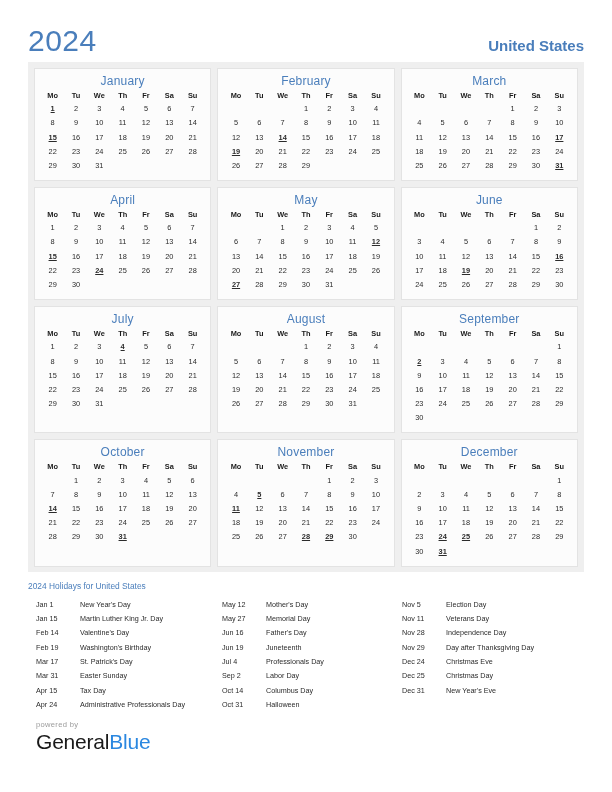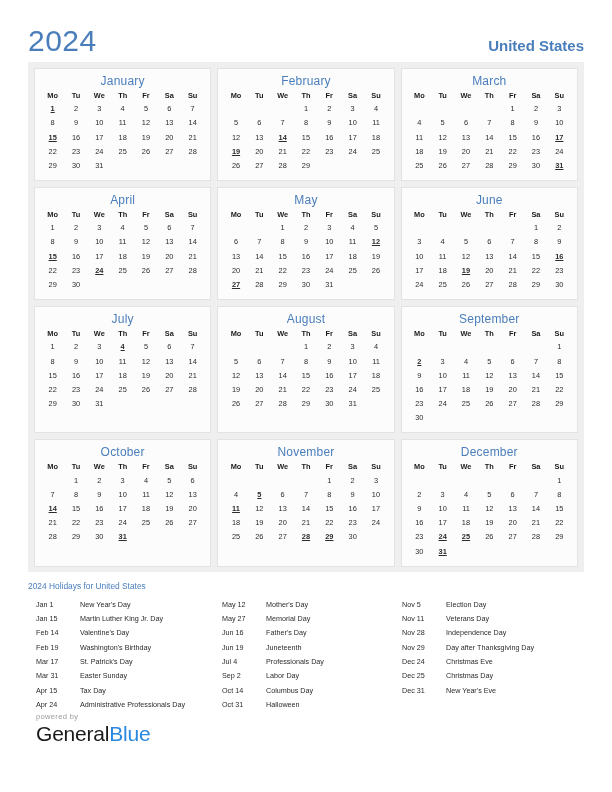--- a/index.html
+++ b/index.html
@@ -128,21 +128,21 @@
   .holiday-date {
     width: 44px;
     flex: 0 0 44px;
   }
   .holiday-name { flex: 1 1 auto; }
 
   
   .footer {
     position: absolute;
     left: 36px;
-    bottom: 48px;
+    bottom: 40px;
   }
   .powered-by {
     font-size: 7.6px;
     color: #9b9b9b;
     letter-spacing: 0.3px;
     margin-bottom: 2px;
   }
   .brand {
     font-size: 21px;
     line-height: 1;

